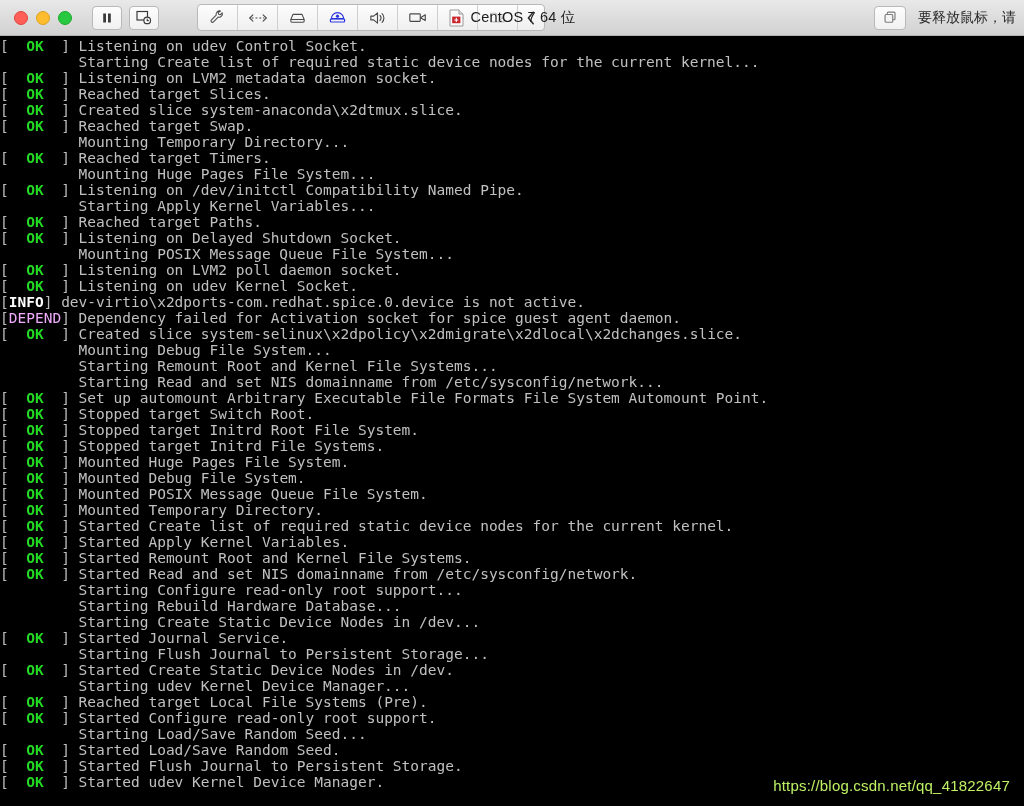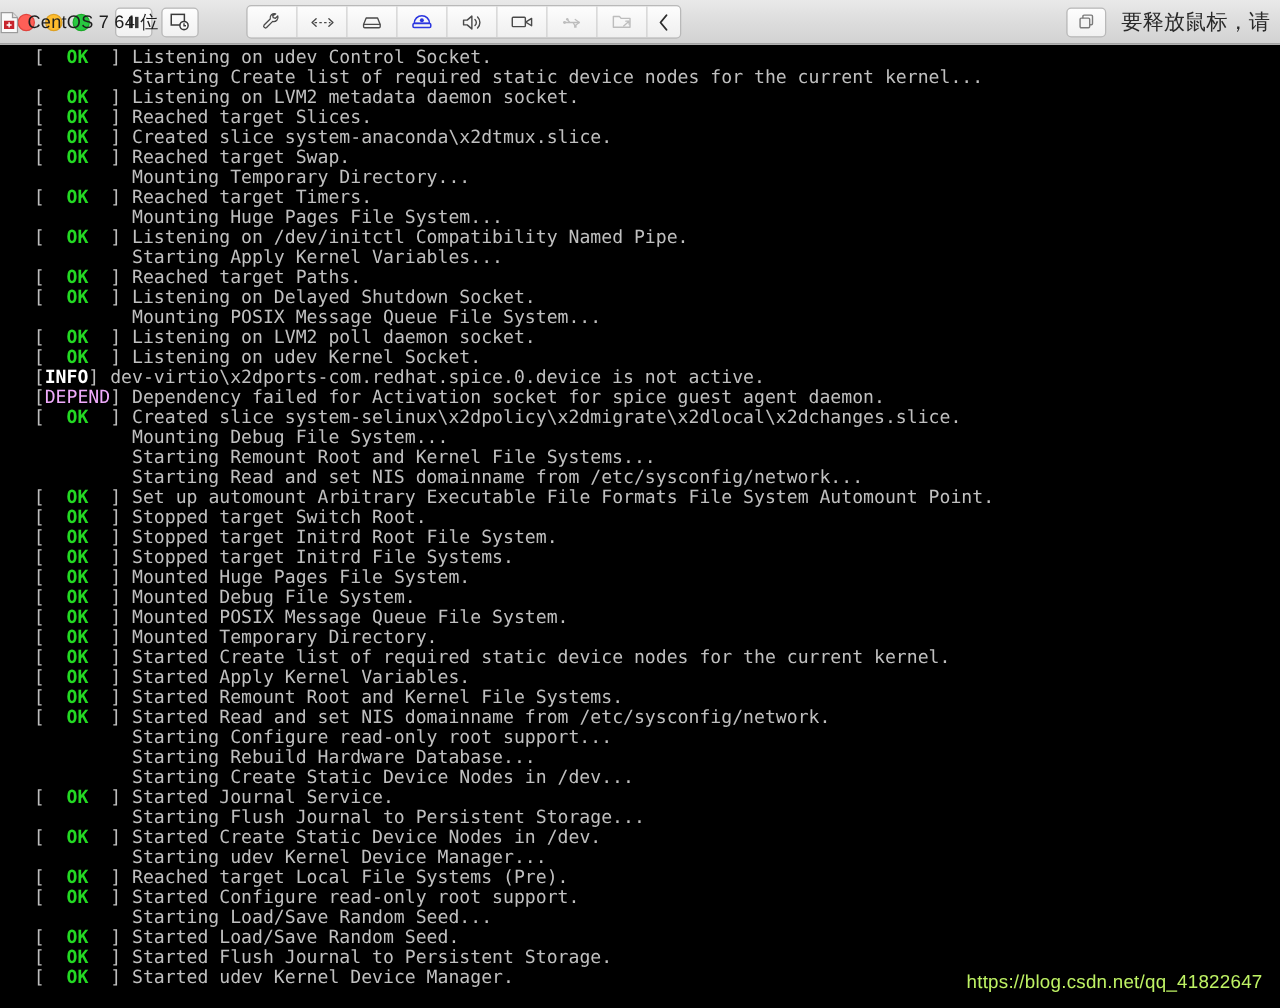--- a/index.html
+++ b/index.html
@@ -89,20 +89,21 @@
   .seg-item.active { color: #2b36e0; }
   .seg-item.disabled { color: #bdbdbd; }
 
   
   .wintitle {
     position: absolute;
     left: 0; right: 0;
     top: 0; bottom: 0;
     display: flex;
     align-items: center;
+    justify-content: center;
     gap: 7px;
     pointer-events: none;
     border-radius: 14px;
   }
   .wintitle .doc-icon { pointer-events: auto; }
   .wintitle .ttxt {
     font-size: 14.5px;
     color: #1d1d1d;
     font-family: "Liberation Sans", sans-serif;
     letter-spacing: .2px;
@@ -111,21 +112,21 @@
   
   .right-group {
     position: absolute;
     right: 8px;
     top: 0; bottom: 0;
     display: flex;
     align-items: center;
     gap: 12px;
   }
   .hint-text {
-    font-size: 17px;
+    font-size: 14px;
     color: #2a2a2a;
     white-space: nowrap;
   }
 
   
   .console {
     position: relative;
     width: 1024px;
     height: 770px;
     background: #000000;
@@ -139,21 +140,20 @@
     background: #000;
   }
   .lines {
     position: relative;
     padding-top: 2px;
     font-family: "DejaVu Sans Mono", "Liberation Mono", monospace;
     font-size: 14.5px;
     line-height: 16px;
     white-space: pre;
     color: #c8c8c8;
-    padding-left: 27px;
   }
   .ln { height: 16px; }
   .br { color: #bdbdbd; }
   .ok { color: #23d923; font-weight: bold; }
   .info { color: #ffffff; font-weight: bold; text-align: center; }
   .depend { color: #f0abfc; font-weight: normal; }
   .msg { color: #c0c0c0; }
 
   .watermark {
     position: absolute;

